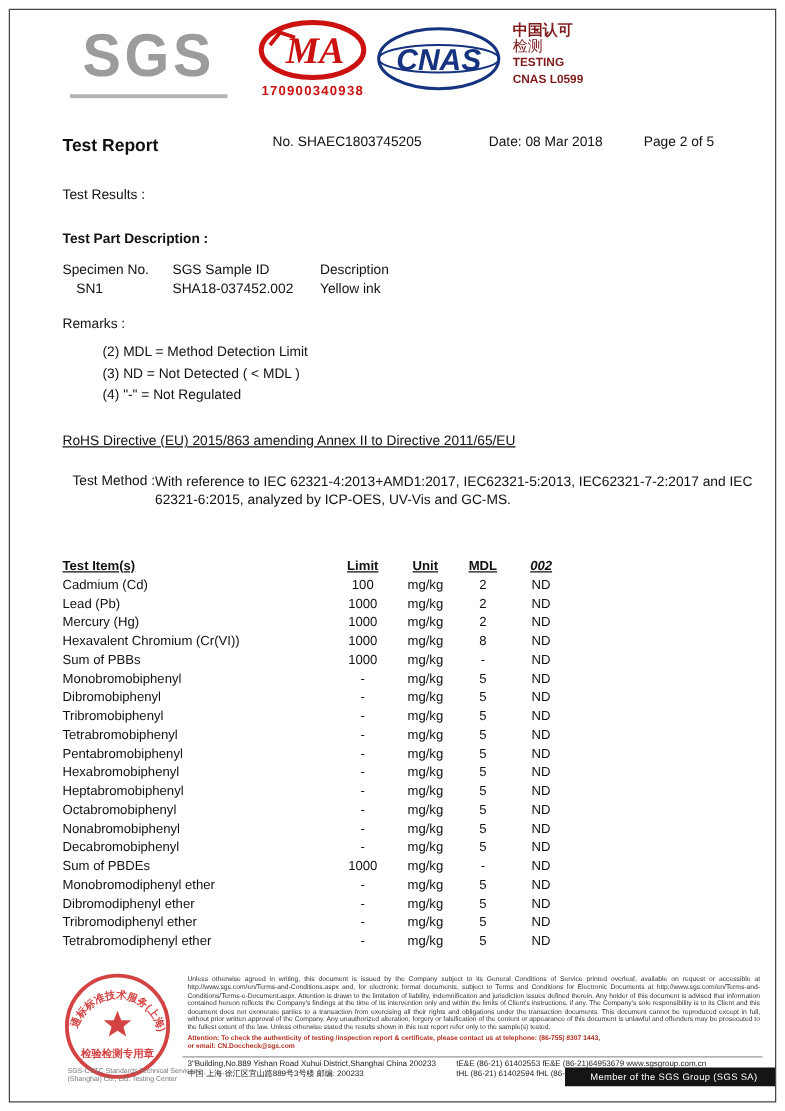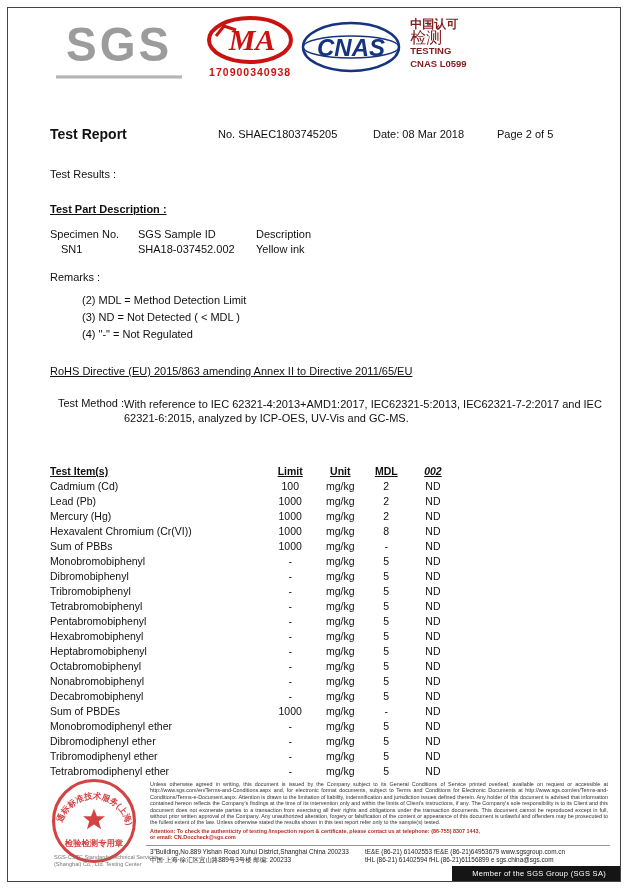--- a/index.html
+++ b/index.html
@@ -20,32 +20,32 @@
   .sgs-logo {
     font-size:46px; font-weight:bold; color:#9c9c9c; letter-spacing:3px;
     line-height:56px; margin-left:6px; border-bottom:3px solid #b5b5b5;
     padding:0 10px 2px 10px; transform:scaleY(1.05);
   }
   .ma-block { margin-left:24px; text-align:center; }
   .ma-number { color:#cc1111; font-size:10.5px; font-weight:bold; letter-spacing:1px; margin-top:-4px; }
   .cnas-block { margin-left:6px; margin-top:4px; }
   .accred-block { margin-left:8px; margin-top:2px; line-height:13px; color:#7f1d1d; }
   .accred-block .l1 { font-size:12px; font-weight:bold; }
-  .accred-block .l2 { font-size:16px; }
+  .accred-block .l2 { font-size:12px; }
   .accred-block .l3, .accred-block .l4 { font-size:9.5px; font-weight:bold; }
 
   
-  .title-row { display:flex; align-items:center; margin-top:28px; font-size:11px; }
+  .title-row { display:flex; align-items:flex-start; margin-top:10px; font-size:11px; }
   .title-row .t  { width:168px; font-size:14px; font-weight:bold; }
-  .title-row .n  { width:155px; }
+  .title-row .n  { width:173px; }
   .title-row .d  { width:124px; }
   .title-row .p  { flex:1; }
 
   .label-line { font-size:11px; margin-top:26px; }
-  .underlined { text-decoration:underline; }
+  .underlined { }
   .bold { font-weight:bold; }
 
   
   .spec-table { margin-top:13px; font-size:11px; width:340px; }
   .spec-head, .spec-row { display:grid; grid-template-columns:88px 118px 1fr; }
   .spec-head span { font-weight:normal; }
   .spec-row { margin-top:3px; }
   .spec-row span:first-child { padding-left:11px; }
 
   .remarks-label { font-size:11px; margin-top:16px; }
@@ -84,21 +84,21 @@
     color:#b03020; font-weight:bold; margin-top:2px;
   }
   .addr-rule { margin:4px 10px 0 138px; border-top:1px solid #999; }
   .addr-row { display:flex; margin-left:142px; margin-right:10px; margin-top:2px;
               font-size:6.4px; line-height:8px; color:#222; }
   .addr-left { width:215px; }
   .addr-right { flex:1; }
   .company-line { position:absolute; left:46px; bottom:14px; width:120px;
                   font-size:5.6px; line-height:6.4px; color:#777; }
   .member-bar {
-    position:absolute; right:0; bottom:0; background:#151515; color:#fff;
+    position:absolute; right:0; bottom:12px; background:#151515; color:#fff;
     font-size:7.5px; padding:3px 14px 3px 20px; letter-spacing:.3px;
   }
   .stamp { position:absolute; left:42px; top:-4px; opacity:.9; }
 </style>
 </head>
 <body>
 
 <div class="page">
   <div class="frame"></div>
 

